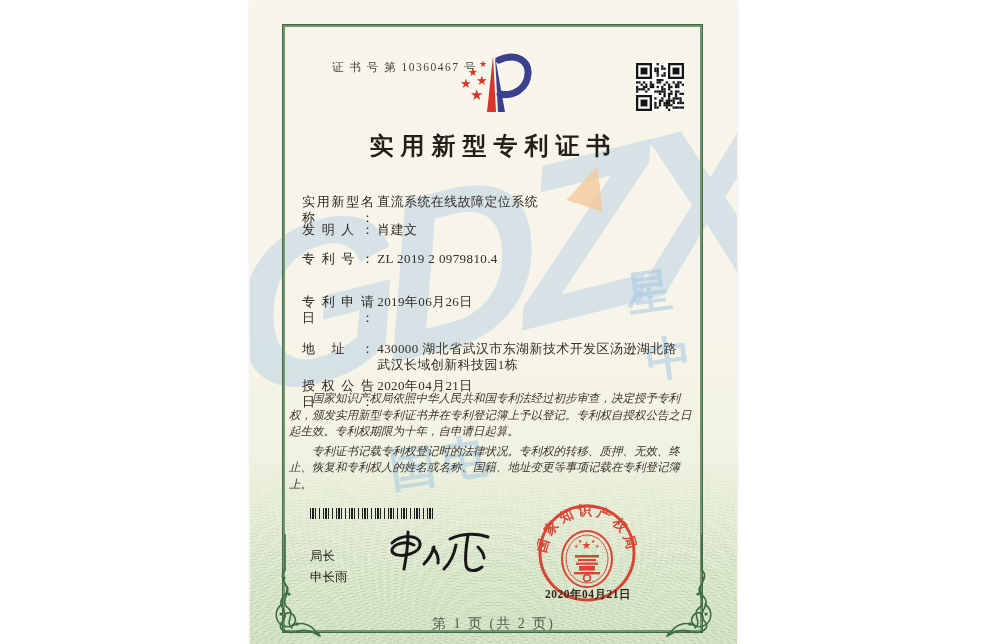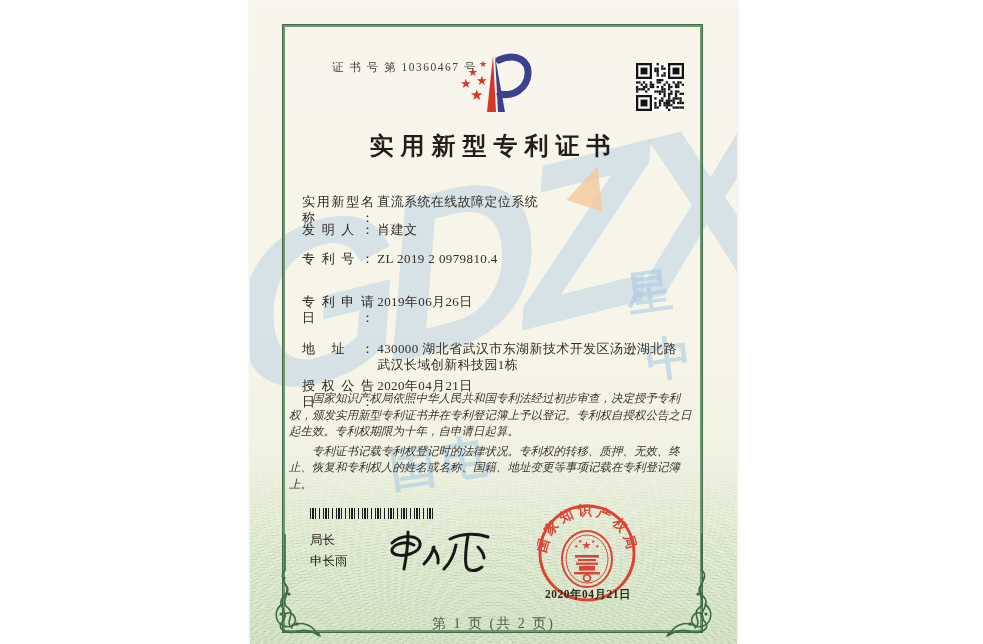--- a/index.html
+++ b/index.html
@@ -48,21 +48,21 @@
   .r1{top:194px;} .r2{top:222px;} .r3{top:251px;} .r4{top:294px;} .r5{top:311px;}
   .r6{top:341px;} .r7{top:378px;width:400px;}
   
   .body-text{position:absolute;left:39px;top:390px;width:404px;font-size:11.5px;line-height:16.5px;
              font-style:italic;color:#3c362e;}
   .body-text p{margin:0 0 3px 0;text-indent:2em;}
   
   .barcode{position:absolute;left:60px;top:508px;width:124px;height:11px;
     background:repeating-linear-gradient(90deg,#1d1d1d 0 1px,transparent 1px 2px,#1d1d1d 2px 4px,
       transparent 4px 5px,#1d1d1d 5px 6px,transparent 6px 9px,#1d1d1d 9px 10px,transparent 10px 13px);}
-  .signer{position:absolute;left:60px;top:530px;font-size:12.5px;line-height:21px;color:#262119;}
+  .signer{position:absolute;left:60px;top:546px;font-size:12.5px;line-height:21px;color:#262119;}
   .signature{position:absolute;left:128px;top:527px;}
   .seal{position:absolute;left:287px;top:503px;opacity:0.93;}
   .seal-date{position:absolute;left:288px;top:587px;width:100px;text-align:center;font-size:11.5px;
              letter-spacing:0.5px;color:#33281f;font-weight:600;}
   .footer{position:absolute;left:0;width:100%;top:615px;text-align:center;font-size:14px;
           letter-spacing:2px;color:#4e5a4a;}
   .flourish{position:absolute;bottom:6px;}
   .fl-left{left:22px;}
   .fl-right{right:22px;transform:scaleX(-1);}
 </style>

